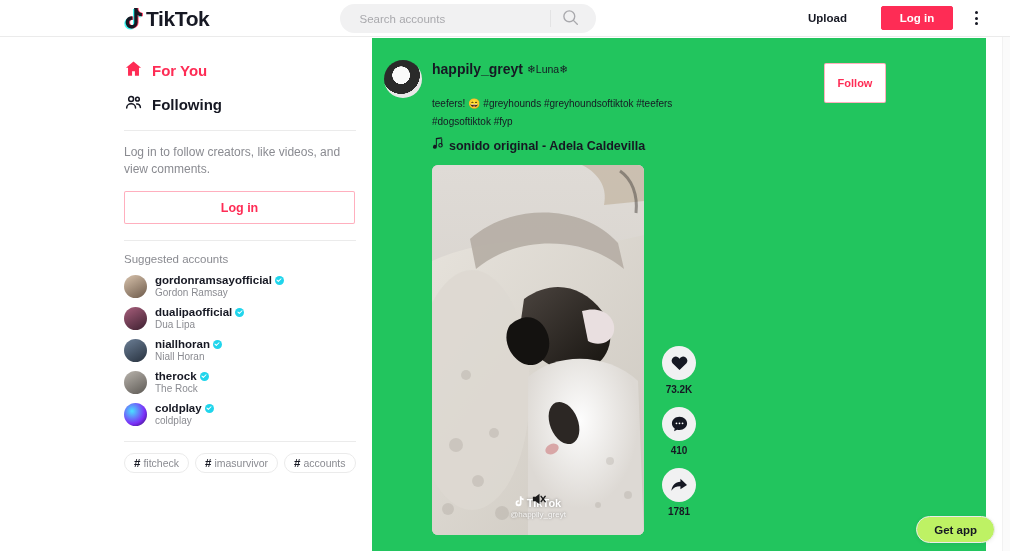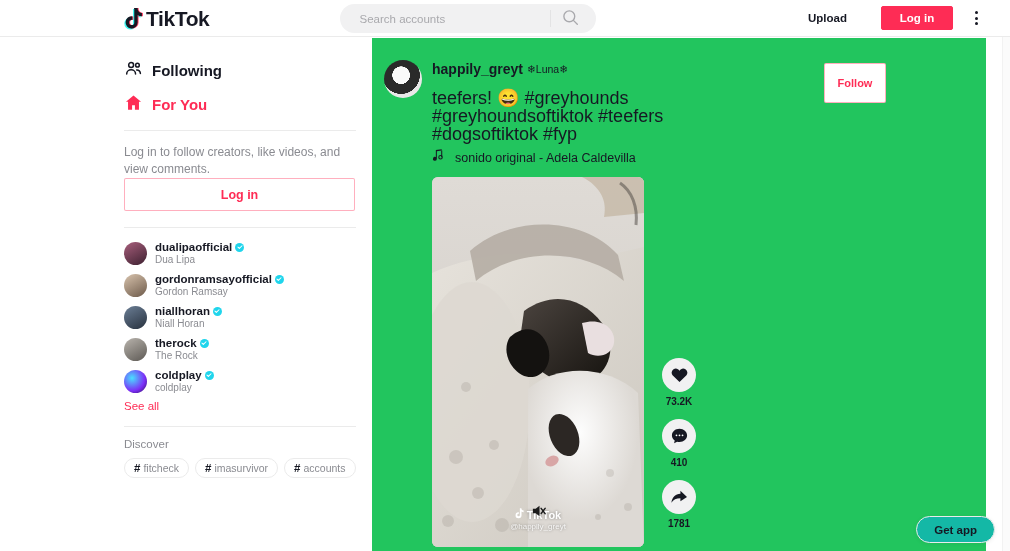--- a/index.html
+++ b/index.html
@@ -90,21 +90,21 @@
   .nav-label { font-size: 15px; font-weight: bold; }
   .nav-item.active .nav-label { color: #fe2c55; }
 
   #nav-divider {
     width: 232px; height: 1px; background: #ebebeb;
     margin-top: 12px; margin-bottom: 13px;
   }
 
   #login-prompt {
     width: 232px; font-size: 12px; color: #8a8b91;
-    line-height: 17px; 
+    line-height: 17px; margin-bottom: 13px;
   }
   #sidebar-login-btn {
     width: 231px; height: 33px;
     background: #fff; border: 1px solid rgba(254,44,85,0.38);
     border-radius: 2px; color: #fe2c55;
     font-size: 12.5px; font-weight: bold;
     font-family: "Liberation Sans", sans-serif;
     cursor: pointer;
   }
 
@@ -167,26 +167,26 @@
     width: 38px; height: 38px; border-radius: 50%;
     flex: 0 0 38px; overflow: hidden; position: relative;
   }
   .post-body { flex: 1; }
   .post-user {
     font-size: 14px; font-weight: bold; color: #161823;
     line-height: 19px; display: flex; align-items: center; gap: 4px;
   }
   .post-nick { font-size: 10.5px; font-weight: normal; color: #161823; }
   .post-caption {
-    font-size: 18px; color: #161823; line-height: 18px;
-    margin-top: 10px; width: 300px;
+    font-size: 10px; color: #161823; line-height: 18px;
+    margin-top: 16px; width: 300px;
   }
   .post-music {
     font-size: 12.5px; color: #161823; line-height: 18px;
-    margin-top: 6px; display: flex; align-items: flex-end; gap: 12px;
+    margin-top: 6px; display: flex; align-items: flex-end; gap: 6px; font-weight: bold;
   }
   .follow-btn {
     position: absolute; right: 100px; top: 25px;
     width: 62px; height: 40px;
     background: #fff; border: 1px solid rgba(254,44,85,0.38);
     border-radius: 2px; color: #fe2c55;
     font-size: 11px; font-weight: bold;
     font-family: "Liberation Sans", sans-serif;
     cursor: pointer;
   }
@@ -225,21 +225,21 @@
     align-items: center; justify-content: center;
   }
   .action-count { font-size: 10px; font-weight: bold; color: #161823; }
 
   #post-divider { width: 590px; height: 1px; background: #ebebeb; margin: 16px 0 0 0; }
 
   .post2 { padding-top: 14px; }
   #get-app {
     position: absolute; right: 15px; bottom: 8px;
     height: 27px; padding: 0 17px;
-    background: #14b8a6; border: 1px solid #ebebeb;
+    background: #bef264; border: 1px solid #ebebeb;
     border-radius: 20px; font-size: 11.5px; font-weight: bold;
     color: #161823; font-family: "Liberation Sans", sans-serif;
     cursor: pointer; box-shadow: 0 1px 4px rgba(0,0,0,.06);
     z-index: 40;
   }
   #right-edge {
     position: absolute; right: 0; top: 0; width: 8px; height: 551px;
     background: #fbfbfb; border-left: 1px solid #f2f2f2;
   }
 </style>
@@ -277,79 +277,80 @@
   <button id="login-btn">Log in</button>
   <button id="more-btn">
     <i></i>
       <i></i>
       <i></i>
   </button>
 </div>
 
 <div id="sidebar">
 
+  <div class="nav-item active">
+    <span>
+      <svg width="19" height="19" viewBox="0 0 24 24" fill="#fe2c55">
+        <path d="M12 3 2.5 11.2h2.6V21h5.1v-5.6h3.6V21h5.1v-9.8h2.6z"></path>
+      </svg>
+    </span>
+    <span class="nav-label">For You</span>
+  </div>
+
   <div class="nav-item">
     <span>
       <svg width="19" height="19" viewBox="0 0 24 24" fill="none" stroke="#161823" stroke-width="1.9">
         <circle cx="9" cy="7.5" r="3.1"></circle>
         <path d="M3.4 19c0-3.2 2.5-5.3 5.6-5.3s5.6 2.1 5.6 5.3" stroke-linecap="round"></path>
         <circle cx="17" cy="7.8" r="2.3"></circle>
         <path d="M16 13.9c2.6-.2 4.7 1.7 4.7 4.4" stroke-linecap="round"></path>
       </svg>
     </span>
     <span class="nav-label">Following</span>
   </div>
 
-  <div class="nav-item active">
-    <span>
-      <svg width="19" height="19" viewBox="0 0 24 24" fill="#fe2c55">
-        <path d="M12 3 2.5 11.2h2.6V21h5.1v-5.6h3.6V21h5.1v-9.8h2.6z"></path>
-      </svg>
-    </span>
-    <span class="nav-label">For You</span>
-  </div>
-
   <div id="nav-divider"></div>
 
   <div id="login-prompt">Log in to follow creators, like videos, and view comments.</div>
   <button id="sidebar-login-btn">Log in</button>
 
   <div id="suggested-divider"></div>
+  <div class="section-title">Suggested accounts</div>
+
+  <div class="account-row">
+    <div class="avatar" style="background:linear-gradient(150deg,#d8c3ad,#6d5a4a)"></div>
+    <div class="acct-text">
+      <div class="acct-name">
+        <span>gordonramsayofficial</span>
+        <span class="verified">
+          <svg width="6" height="6" viewBox="0 0 10 10">
+              <path d="M1.6 5.2 3.9 7.4 8.4 2.9" stroke="#fff" stroke-width="1.7" fill="none" stroke-linecap="round" stroke-linejoin="round"></path>
+            </svg>
+        </span>
+      </div>
+      <div class="acct-sub">Gordon Ramsay</div>
+    </div>
+  </div>
 
   <div class="account-row">
     <div class="avatar" style="background:linear-gradient(150deg,#a85f7c,#3d2030)"></div>
     <div class="acct-text">
       <div class="acct-name">
         <span>dualipaofficial</span>
         <span class="verified">
           <svg width="6" height="6" viewBox="0 0 10 10">
               <path d="M1.6 5.2 3.9 7.4 8.4 2.9" stroke="#fff" stroke-width="1.7" fill="none" stroke-linecap="round" stroke-linejoin="round"></path>
             </svg>
         </span>
       </div>
       <div class="acct-sub">Dua Lipa</div>
     </div>
   </div>
 
   <div class="account-row">
-    <div class="avatar" style="background:linear-gradient(150deg,#d8c3ad,#6d5a4a)"></div>
-    <div class="acct-text">
-      <div class="acct-name">
-        <span>gordonramsayofficial</span>
-        <span class="verified">
-          <svg width="6" height="6" viewBox="0 0 10 10">
-              <path d="M1.6 5.2 3.9 7.4 8.4 2.9" stroke="#fff" stroke-width="1.7" fill="none" stroke-linecap="round" stroke-linejoin="round"></path>
-            </svg>
-        </span>
-      </div>
-      <div class="acct-sub">Gordon Ramsay</div>
-    </div>
-  </div>
-
-  <div class="account-row">
     <div class="avatar" style="background:linear-gradient(150deg,#6c7f96,#27313e)"></div>
     <div class="acct-text">
       <div class="acct-name">
         <span>niallhoran</span>
         <span class="verified">
           <svg width="6" height="6" viewBox="0 0 10 10">
               <path d="M1.6 5.2 3.9 7.4 8.4 2.9" stroke="#fff" stroke-width="1.7" fill="none" stroke-linecap="round" stroke-linejoin="round"></path>
             </svg>
         </span>
       </div>
@@ -380,24 +381,22 @@
         <span class="verified">
           <svg width="6" height="6" viewBox="0 0 10 10">
               <path d="M1.6 5.2 3.9 7.4 8.4 2.9" stroke="#fff" stroke-width="1.7" fill="none" stroke-linecap="round" stroke-linejoin="round"></path>
             </svg>
         </span>
       </div>
       <div class="acct-sub">coldplay</div>
     </div>
   </div>
 
-  <div id="see-all">See all</div>
 
   <div id="discover-divider"></div>
-  <div class="section-title">Discover</div>
 
   <div id="tag-list">
     <div class="tag">
       <span class="hash">#</span>
       <span>fitcheck</span>
     </div>
     <div class="tag">
       <span class="hash">#</span>
       <span>imasurvivor</span>
     </div>

